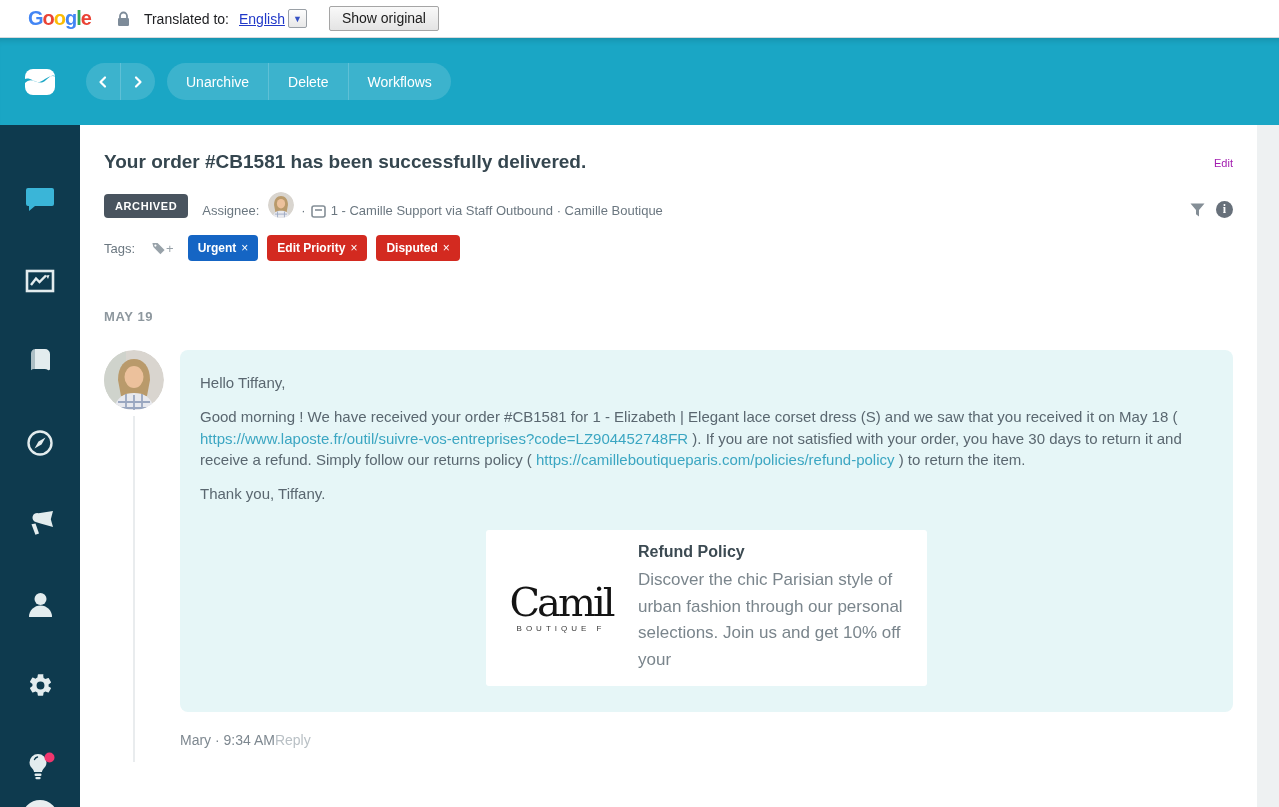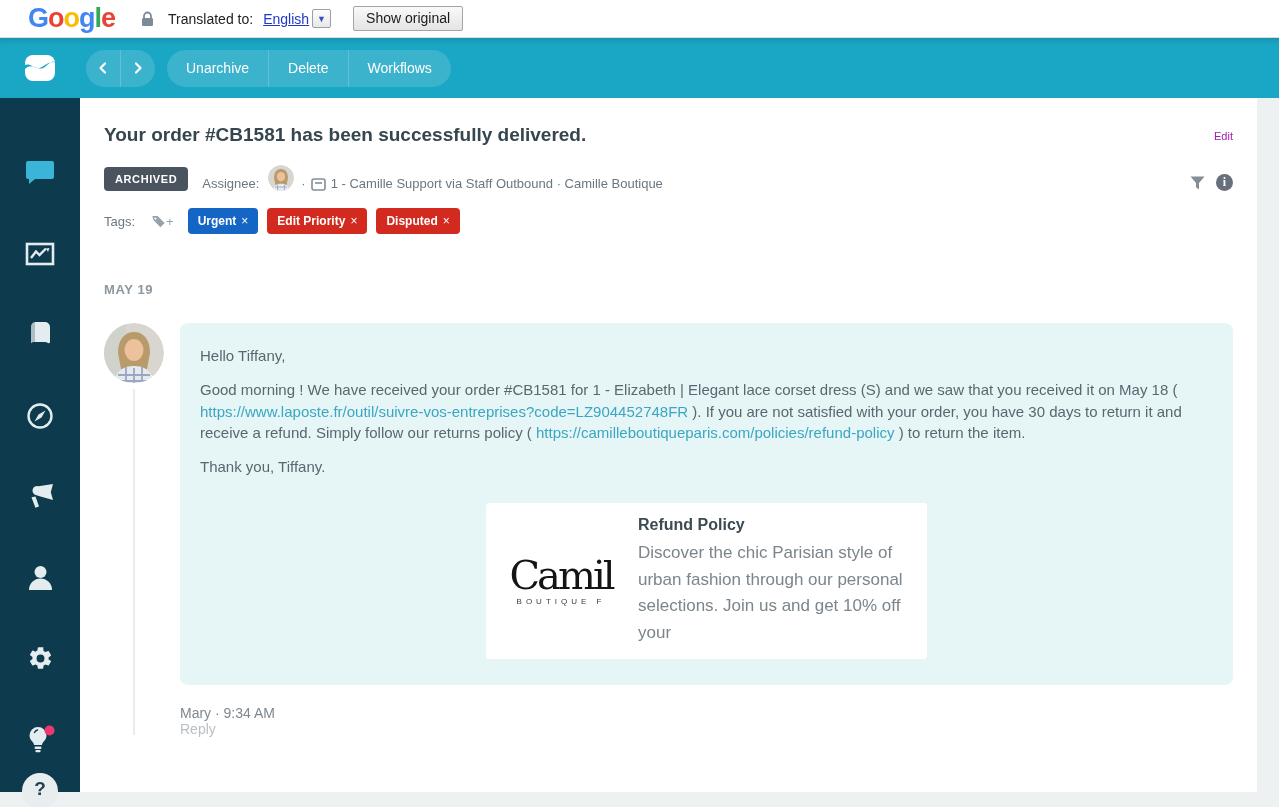--- a/index.html
+++ b/index.html
@@ -2,34 +2,34 @@
 <html><head>
 <meta charset="utf-8">
 <style>
   * { margin:0; padding:0; box-sizing:border-box; }
   html,body { width:1279px; height:807px; overflow:hidden; background:#eef1f2;
     font-family:"Liberation Sans", sans-serif; }
 
   
   .gt-bar { height:38px; background:#fff; border-bottom:1px solid #d8dadd;
     display:flex; align-items:center; padding:0 14px; }
-  .g-logo { font-size:27px; font-weight:bold; letter-spacing:-1px; margin:0 8px 0 14px; }
+  .g-logo { font-size:20px; font-weight:bold; letter-spacing:-1px; margin:0 8px 0 14px; }
   .g-blue{color:#4285F4}.g-red{color:#EA4335}.g-yellow{color:#FBBC05}.g-green{color:#34A853}
   .gt-lock { margin:0 14px 0 18px; display:flex; }
   .gt-label { font-size:14px; color:#202124; margin-right:10px; }
   .gt-lang { font-size:14px; color:#2038c8; text-decoration:underline; cursor:pointer; }
   .gt-dd { width:19px; height:19px; border:1px solid #9aa0a6; border-radius:2px; margin-left:3px;
     background:linear-gradient(#fdfdfd,#e8e8e8); display:inline-flex; align-items:center;
     justify-content:center; font-size:9px; color:#3551c4; cursor:pointer; }
   .gt-btn { margin-left:22px; font-size:14px; color:#1b1b1b; border:1px solid #a5a5a5;
     border-radius:2px; background:linear-gradient(#f9f9f9,#e4e4e4); padding:3px 12px 4px;
     cursor:pointer; }
 
   
-  .app-header { height:60px; background:#1aa6c5; display:flex; align-items:center;
+  .app-header { height:87px; background:#1aa6c5; display:flex; align-items:center;
     padding:0 24px; box-shadow: inset 0 7px 6px -5px rgba(0,0,0,.15); }
   .brand { width:32px; height:28px; margin-right:30px; display:flex; }
   .pill { background:rgba(255,255,255,.15); border-radius:19px; height:37px;
     display:flex; align-items:center; overflow:hidden; }
   .nav-pill { margin-right:12px; }
   .nav-btn { width:34px; height:37px; display:flex; align-items:center; justify-content:center;
     cursor:pointer; }
   .pill .sep { width:1px; height:37px; background:rgba(255,255,255,.18); }
   .act-btn { color:#fff; font-size:14px; padding:0 19px; height:37px; display:flex;
     align-items:center; cursor:pointer; }
@@ -87,21 +87,21 @@
     padding:13px 16px; display:flex; align-items:center; cursor:pointer; }
   .card-logo { width:118px; flex:none; margin-right:18px; overflow:hidden; text-align:center; }
   .card-logo .big { font-family:"DejaVu Serif", serif; font-size:40px; color:#141414;
     letter-spacing:-3px; line-height:.9; white-space:nowrap; }
   .card-logo .sub { font-size:8px; letter-spacing:4px; color:#3a3a3a; margin-top:4px;
     white-space:nowrap; }
   .card-text .card-title { font-size:16px; font-weight:bold; color:#3c4a52; margin-bottom:6px; }
   .card-text .card-desc { font-size:17px; color:#7a858c; line-height:1.55; max-width:305px; }
 
   .msg-footer { display:flex; justify-content:flex-start; margin:20px 0 12px 76px;
-    font-size:14px;flex-direction:column; }
+    font-size:14px; }
   .msg-author { color:#7e8890; }
   .msg-reply { color:#b9c0c5; cursor:pointer; }
 </style>
 </head>
 <body>
 
 <div class="gt-bar">
   <div class="g-logo"><span class="g-blue">G</span><span class="g-red">o</span><span class="g-yellow">o</span><span class="g-blue">g</span><span class="g-green">l</span><span class="g-red">e</span></div>
   <span class="gt-lock">
     <svg width="13" height="16" viewBox="0 0 13 16">

